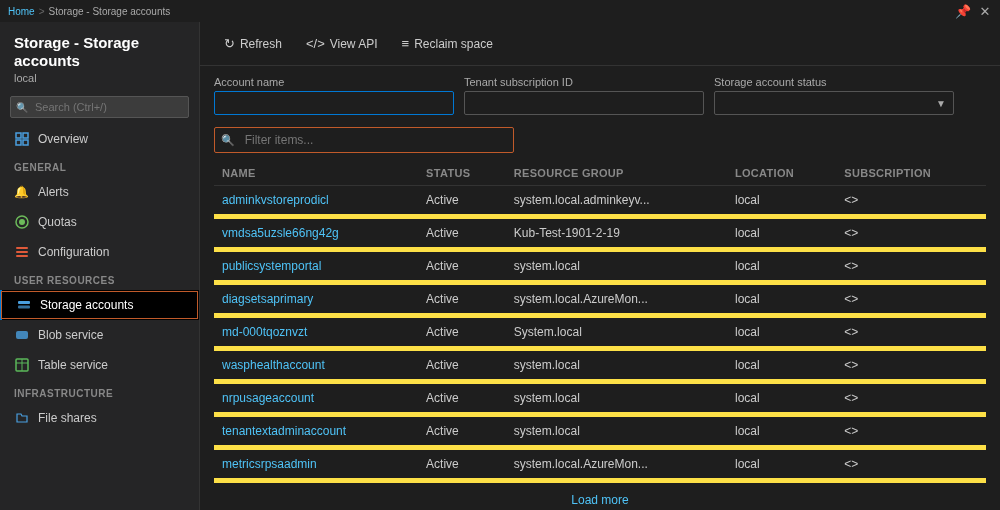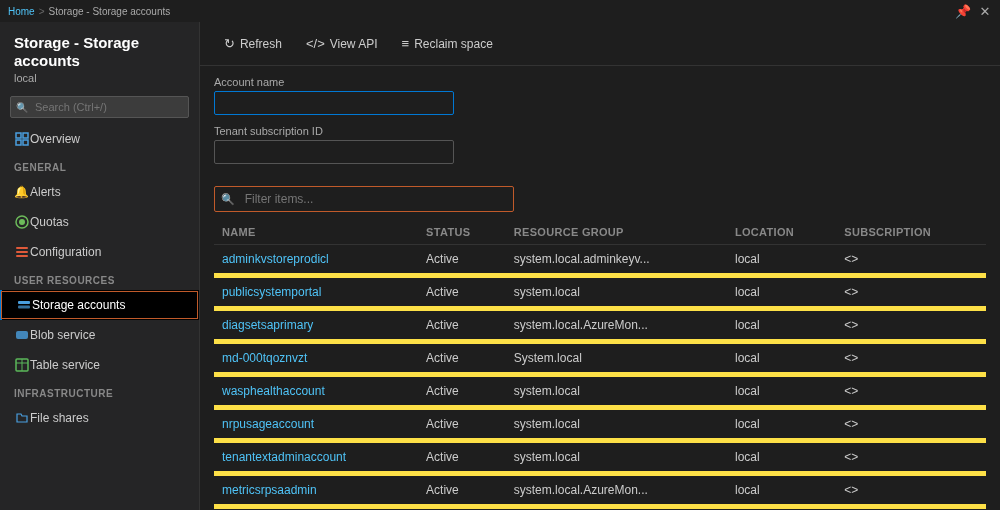--- a/index.html
+++ b/index.html
@@ -100,20 +100,21 @@
       padding: 8px 14px 4px;
       font-size: 10px;
       font-weight: 700;
       color: #888;
       letter-spacing: 0.5px;
       text-transform: uppercase;
     }
     .sidebar-item {
       display: flex;
       align-items: center;
+      gap: 8px;
       padding: 7px 14px;
       cursor: pointer;
       color: #ccc;
       font-size: 12px;
     }
     .sidebar-item.active {
       background: #000000;
       border-left: 2px solid #0078d4;
       color: #fff;
       outline: 1px solid #c05a2a;
@@ -166,22 +167,21 @@
     .toolbar-btn-icon { font-size: 13px; }
 
     
     .filter-area {
       padding: 10px 14px 0;
       flex-shrink: 0;
     }
     .filter-row {
       display: flex;
       gap: 10px;
-      margin-bottom: 22px;
-      flex-direction: column;
+      margin-bottom: 12px;
     }
     .filter-group {
       display: flex;
       flex-direction: column;
       gap: 3px;
     }
     .filter-label {
       font-size: 11px;
       color: #aaa;
     }
@@ -422,20 +422,31 @@
 
     <div class="filter-area">
       <div class="filter-row">
         <div class="filter-group">
           <label class="filter-label">Account name</label>
           <input class="filter-input" type="text" placeholder="" style="">
         </div>
         <div class="filter-group">
           <label class="filter-label">Tenant subscription ID</label>
           <input class="filter-input-mid" type="text" placeholder="" style="">
+        </div>
+        <div class="filter-group">
+          <label class="filter-label">Storage account status</label>
+          <div class="select-wrap">
+            <select class="filter-select">
+              <option value=""></option>
+              <option value="active">Active</option>
+              <option value="inactive">Inactive</option>
+            </select>
+            <span class="select-arrow">▼</span>
+          </div>
         </div>
       </div>
       <div class="filter-search-wrap">
         <span class="filter-search-icon">🔍</span>
         <input class="filter-search-input" type="text" placeholder="Filter items..." style="">
       </div>
     </div>
 
     <div class="table-area">
       <table>
@@ -450,20 +461,27 @@
         </thead>
         <tbody id="table-body">
         <tr>
     <td>adminkvstoreprodicl</td>
     <td>Active</td>
     <td>system.local.adminkeyv...</td>
     <td>local</td>
     <td>&lt;<subscription id="">&gt;</subscription></td>
   </tr>
             <tr>
+    <td>vmdsa5uzsle66ng42g</td>
+    <td>Active</td>
+    <td>Kub-Test-1901-2-19</td>
+    <td>local</td>
+    <td>&lt;<subscription id="">&gt;</subscription></td>
+  </tr>
+            <tr>
     <td>publicsystemportal</td>
     <td>Active</td>
     <td>system.local</td>
     <td>local</td>
     <td>&lt;<subscription id="">&gt;</subscription></td>
   </tr>
             <tr>
     <td>diagsetsaprimary</td>
     <td>Active</td>
     <td>system.local.AzureMon...</td>

